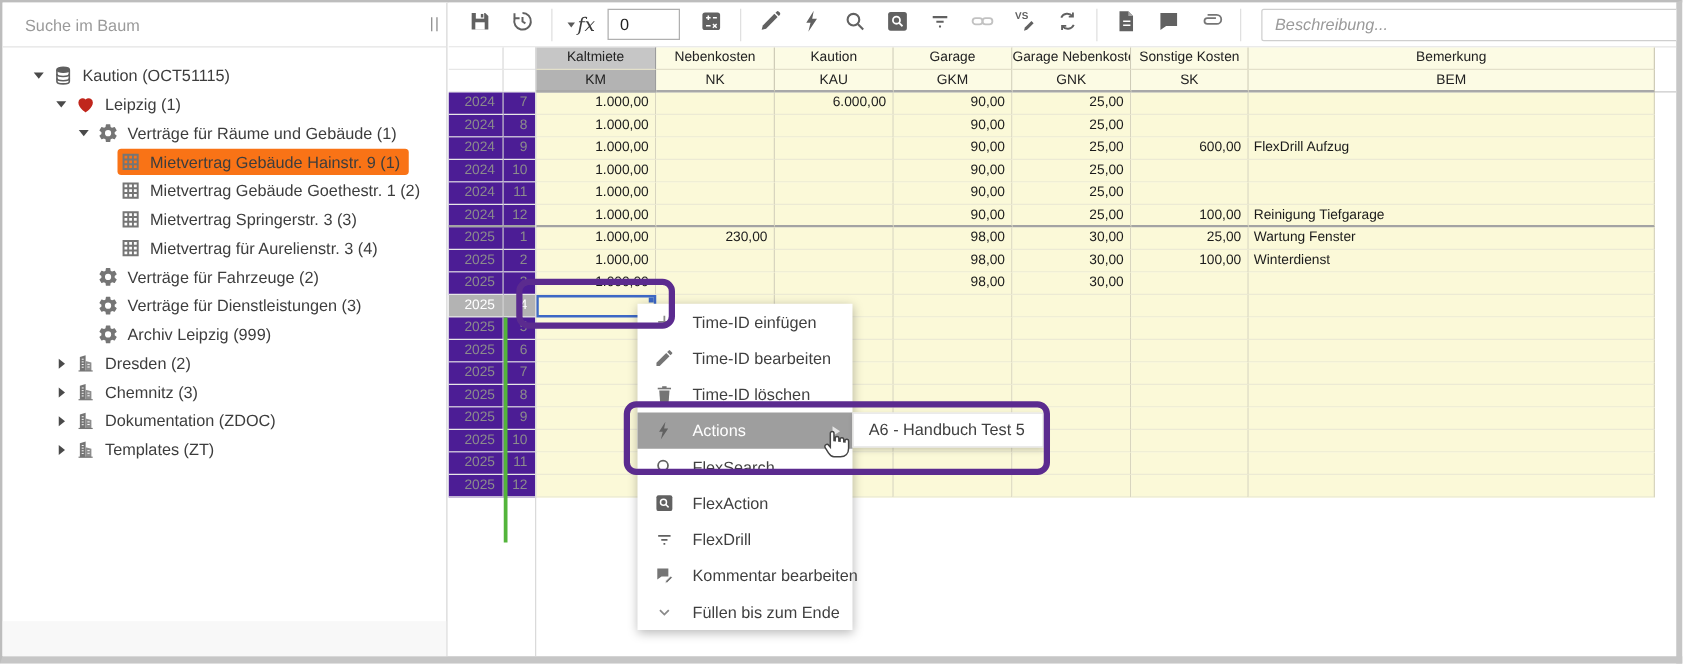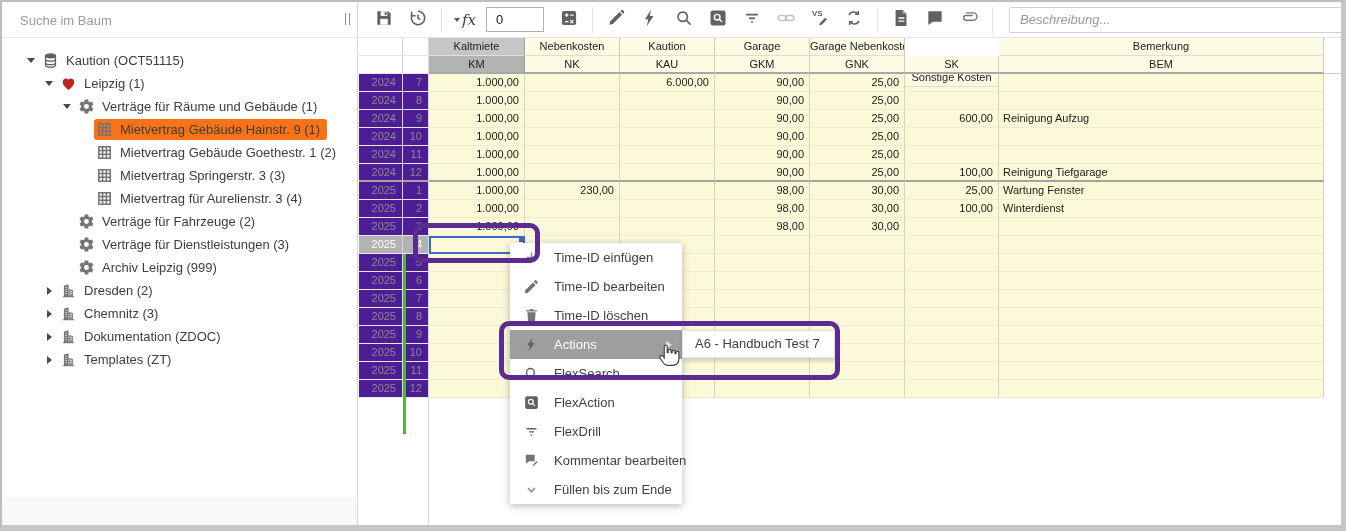--- a/index.html
+++ b/index.html
@@ -396,21 +396,21 @@
 
   <div id="grid">
       <div class="grow">
         <div class="gcell corner" style="width: 44px;"></div>
         <div class="gcell corner" style="width: 26px;"></div>
         <div class="gcell hc r1 selcol" style="width: 96px;">Kaltmiete</div>
         <div class="gcell hc r1" style="width: 95px;">Nebenkosten</div>
         <div class="gcell hc r1" style="width: 95px;">Kaution</div>
         <div class="gcell hc r1" style="width: 95px;">Garage</div>
         <div class="gcell hc r1" style="width: 95px;">Garage Nebenkosten</div>
-        <div class="gcell hc r1" style="width: 94px; margin-top: 31px;">Sonstige Kosten</div>
+        <div class="gcell hc r1" style="width: 94px;">Sonstige Kosten</div>
         <div class="gcell hc r1" style="width: 325px;">Bemerkung</div>
         <div class="gcell hfill r1"></div>
       </div>
       <div class="grow">
         <div class="gcell corner" style="width: 44px;"></div>
         <div class="gcell corner" style="width: 26px;"></div>
         <div class="gcell hc r2 selcol" style="width: 96px;">KM</div>
         <div class="gcell hc r2" style="width: 95px;">NK</div>
         <div class="gcell hc r2" style="width: 95px;">KAU</div>
         <div class="gcell hc r2" style="width: 95px;">GKM</div>
@@ -443,21 +443,21 @@
       </div>
       <div class="grow">
         <div class="gcell rh" style="width: 44px;">2024</div>
         <div class="gcell rh" style="width: 26px;">9</div>
         <div class="gcell dc num" style="width: 96px;">1.000,00</div>
         <div class="gcell dc num" style="width: 95px;"></div>
         <div class="gcell dc num" style="width: 95px;"></div>
         <div class="gcell dc num" style="width: 95px;">90,00</div>
         <div class="gcell dc num" style="width: 95px;">25,00</div>
         <div class="gcell dc num" style="width: 94px;">600,00</div>
-        <div class="gcell dc txt" style="width: 325px;">Reinigung Aufzug</div>
+        <div class="gcell dc txt" style="width: 325px;">FlexDrill Aufzug</div>
       </div>
       <div class="grow">
         <div class="gcell rh" style="width: 44px;">2024</div>
         <div class="gcell rh" style="width: 26px;">10</div>
         <div class="gcell dc num" style="width: 96px;">1.000,00</div>
         <div class="gcell dc num" style="width: 95px;"></div>
         <div class="gcell dc num" style="width: 95px;"></div>
         <div class="gcell dc num" style="width: 95px;">90,00</div>
         <div class="gcell dc num" style="width: 95px;">25,00</div>
         <div class="gcell dc num" style="width: 94px;"></div>
@@ -696,21 +696,21 @@
       </div>
       <div class="menu-item">
         <span class="mi-icon">
           <svg viewBox="0 0 24 24" fill="none" stroke="#8a8a8a" stroke-width="2">
             <path d="M7 10l5 5 5-5"></path>
           </svg>
         </span>
         <span class="mi-label">Füllen bis zum Ende</span>
       </div>
     </div>
-  <div id="submenu">A6 - Handbuch Test 7</div>
+  <div id="submenu">A6 - Handbuch Test 5</div>
 
   <div id="annotation-cell" class="annotation-box"></div>
   <div id="annotation-actions" class="annotation-box"></div>
 
   <svg id="cursor-pointer" viewBox="0 0 24 24">
     <path d="M9.4 22.5c-1.9 0-2.8-.9-4.1-2.9l-2.4-3.8c-.5-.8-.2-1.8.6-2.2.7-.4 1.5-.2 2 .4l1.2 1.5V5.2c0-.75.6-1.35 1.35-1.35S9.4 4.45 9.4 5.2v5.3l.9.1V9c0-.75.6-1.35 1.35-1.35S13 8.25 13 9v1.9l.9.1v-1.2c0-.75.6-1.35 1.35-1.35s1.35.6 1.35 1.35v1.7l.9.1v-.7c0-.75.6-1.35 1.35-1.35s1.35.6 1.35 1.35v5.3c0 3.8-2.3 6.3-6.1 6.3z" fill="#fff" stroke="#444" stroke-width="1.1"></path>
   </svg>
 
 </div>
 

